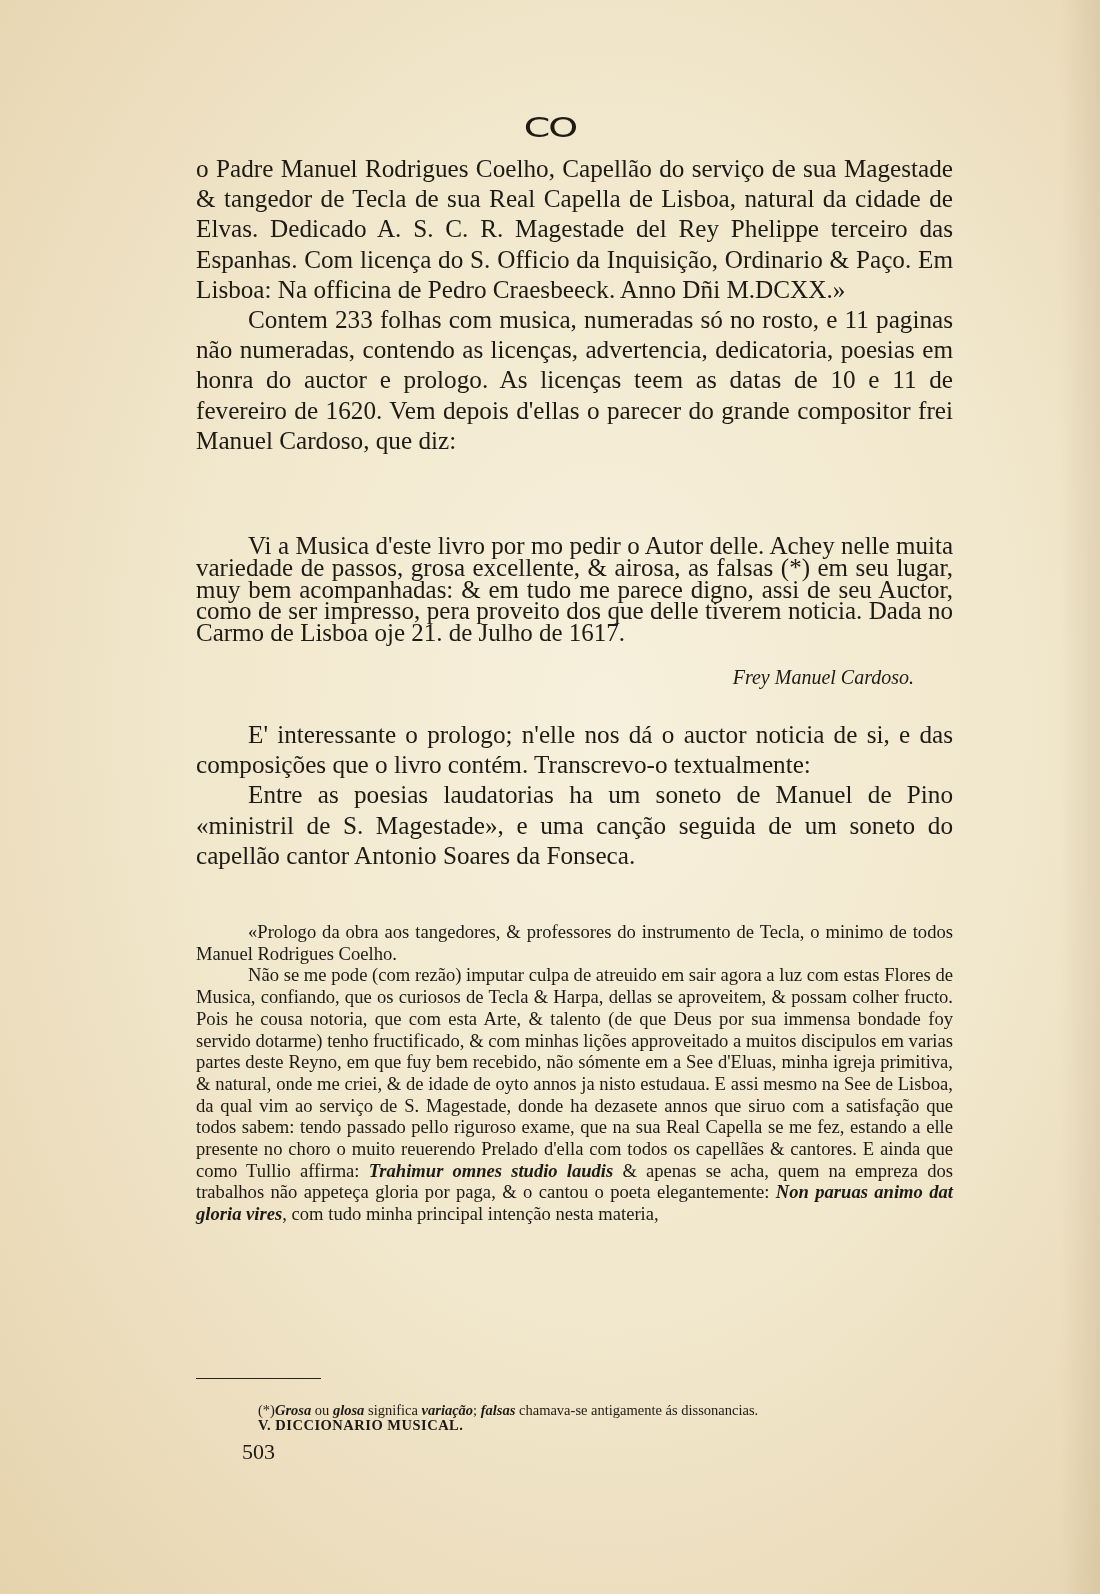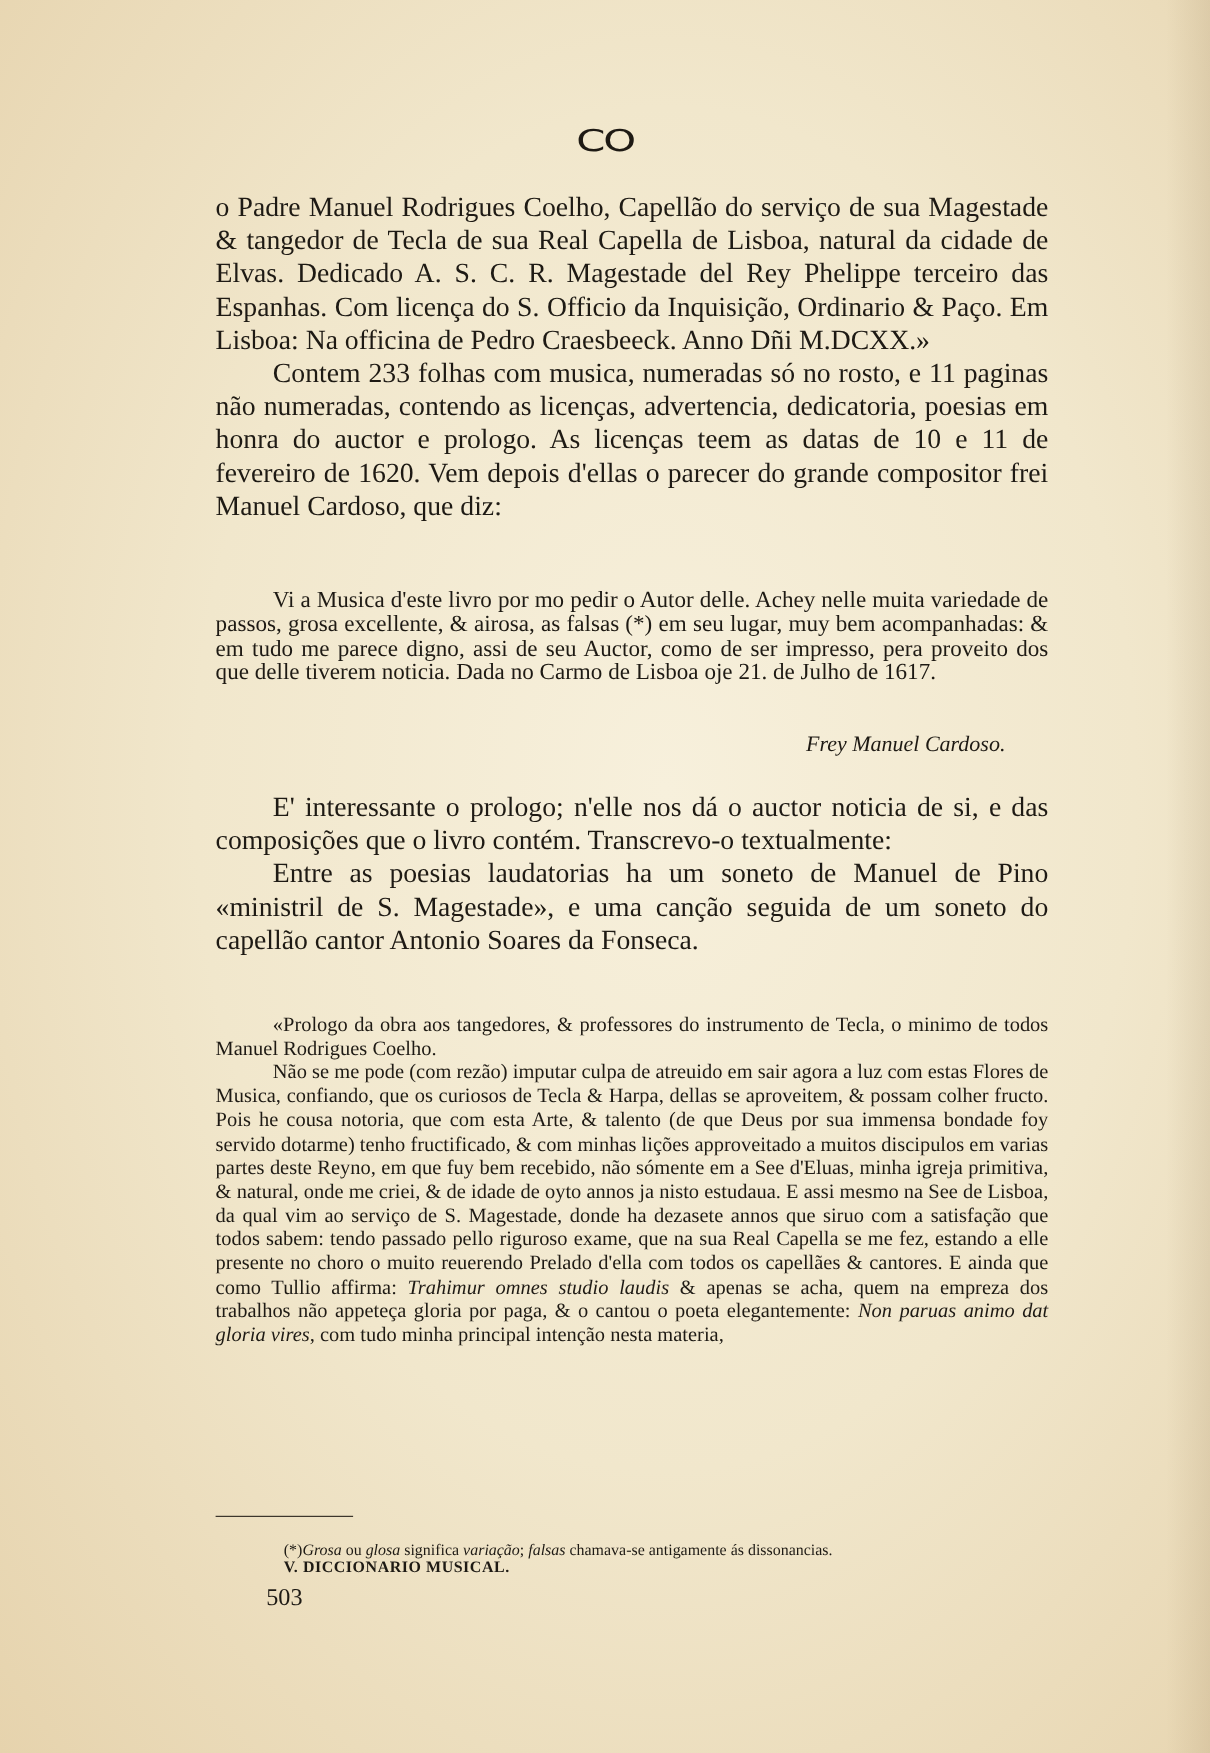--- a/index.html
+++ b/index.html
@@ -21,21 +21,21 @@
     font-size: 38px; letter-spacing: -2px; font-weight: normal;
     transform: scaleY(0.72); transform-origin: top;
   }
   .block { position: absolute; left: 196px; width: 757px; }
   .main {
     font-size: 25.2px; line-height: 30.2px; text-align: justify;
   }
   .main p { margin: 0; }
   .main .indent { text-indent: 52px; }
   .quote {
-    font-size: 21px; line-height: 21.8px; text-align: justify;
+    font-size: 25px; line-height: 21.8px; text-align: justify;
   }
   .quote p { margin: 0; }
   .quote .indent { text-indent: 52px; }
   .signature {
     position: absolute; right: 186px; font-style: italic; font-size: 20px;
   }
   .prologue {
     font-size: 18.6px; line-height: 21.7px; text-align: justify;
   }
   .prologue p { margin: 0; }
@@ -45,31 +45,31 @@
     border-top: 1.5px solid #2a241c;
   }
   .footnote {
     position: absolute; left: 258px; top: 1403px; width: 710px;
     font-size: 14.5px; line-height: 15px;
   }
   .footnote .caps { display: block; margin-left: 0px; letter-spacing: 0.5px; font-weight: bold; }
   .page-number {
     position: absolute; left: 242px; top: 1439px; font-size: 22px;
   }
-  i { font-style: italic; }
+  i { font-style: italic; font-weight: bold; }
 </style>
 </head>
 <body>
 
 <div class="page">
   <div class="edge-shadow"></div>
 
   <div class="running-head">CO</div>
 
-  <div class="block main" style="top:174px;">
+  <div class="block main" style="top:154px;">
     <p>o Padre Manuel Rodrigues Coelho, Capellão do serviço de sua Magestade &amp; tangedor de Tecla de sua Real Capella de Lisboa, natural da cidade de Elvas. Dedicado A. S. C. R. Magestade del Rey Phelippe terceiro das Espanhas. Com licença do S. Officio da Inquisição, Ordinario &amp; Paço. Em Lisboa: Na officina de Pedro Craesbeeck. Anno Dñi M.DCXX.»</p>
     <p class="indent">Contem 233 folhas com musica, numeradas só no rosto, e 11 paginas não numeradas, contendo as licenças, advertencia, dedicatoria, poesias em honra do auctor e prologo. As licenças teem as datas de 10 e 11 de fevereiro de 1620. Vem depois d'ellas o parecer do grande compositor frei Manuel Cardoso, que diz:</p>
   </div>
 
   <div class="block quote" style="top:535px;">
     <p class="indent">Vi a Musica d'este livro por mo pedir o Autor delle. Achey nelle muita variedade de passos, grosa excellente, &amp; airosa, as falsas (*) em seu lugar, muy bem acompanhadas: &amp; em tudo me parece digno, assi de seu Auctor, como de ser impresso, pera proveito dos que delle tiverem noticia. Dada no Carmo de Lisboa oje 21. de Julho de 1617.</p>
   </div>
 
   <div class="signature" style="top:666px;">Frey Manuel Cardoso.</div>
 

